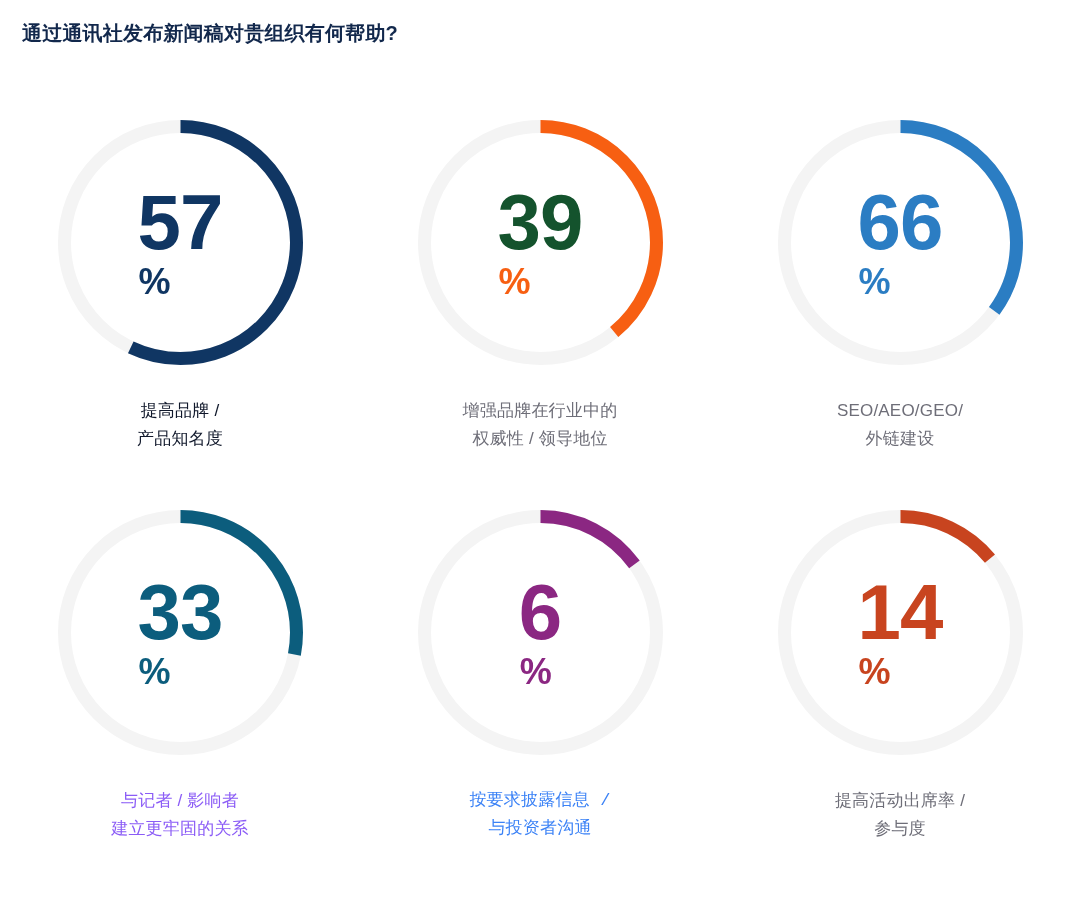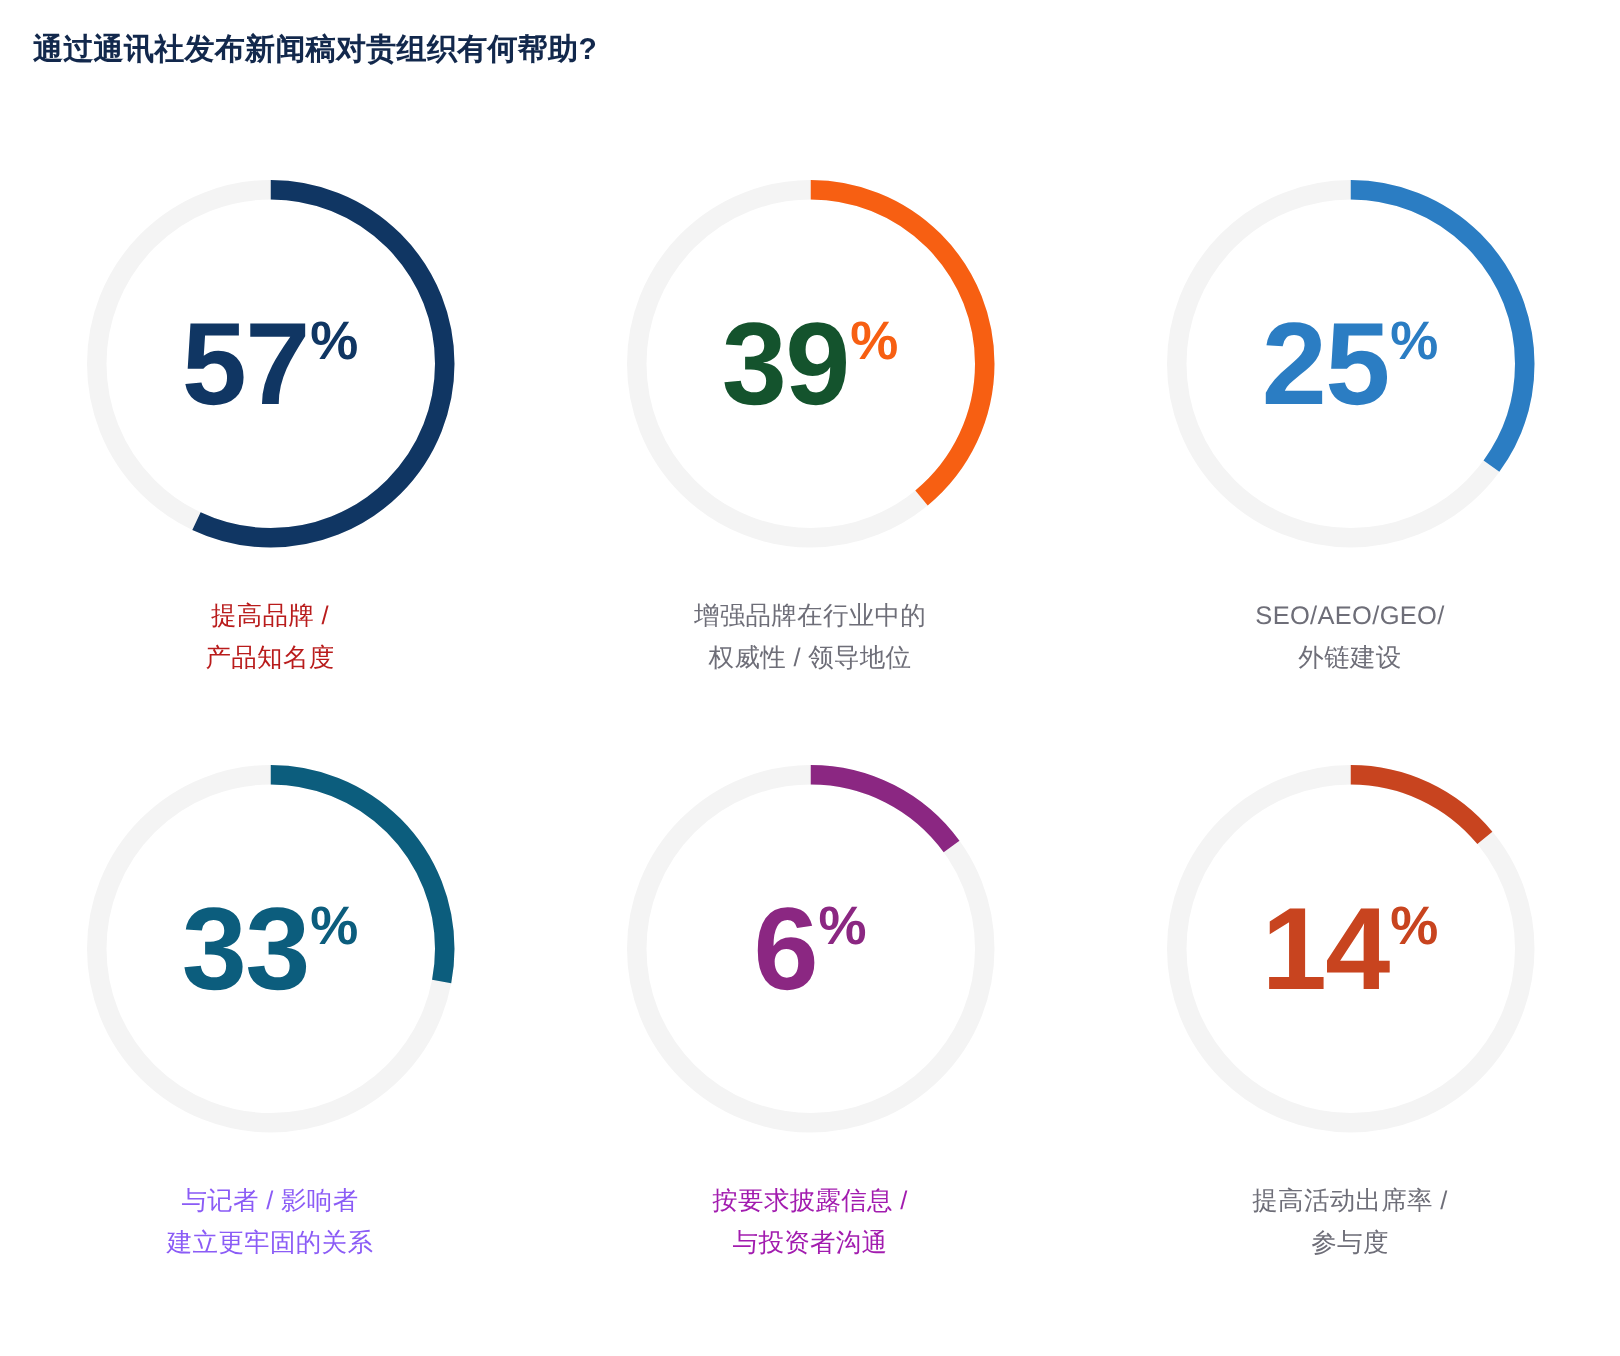--- a/index.html
+++ b/index.html
@@ -72,20 +72,21 @@
     display: flex;
     align-items: center;
     justify-content: center;
     pointer-events: none;
   }
 
   .value-inner {
     display: flex;
     align-items: flex-start;
     line-height: 1;
+    flex-direction: column;
   }
 
   .value-num {
     font-size: 78px;
     font-weight: bold;
     letter-spacing: -1px;
     line-height: 0.96;
   }
 
   .value-pct {
@@ -125,21 +126,21 @@
           <circle class="track" cx="132.5" cy="132.5" r="116" fill="none" stroke-width="13" stroke="#F4F4F4"></circle>
           <circle class="arc" cx="132.5" cy="132.5" r="116" fill="none" stroke-width="13" stroke-linecap="butt" transform="rotate(-90 132.5 132.5)" stroke="#103663" stroke-dasharray="415.44421251071424 313.4052831221178"></circle>
         </svg>
         <div class="donut-value">
           <div class="value-inner">
             <span class="value-num" style="color: rgb(16, 54, 99);">57</span>
             <span class="value-pct" style="color: rgb(16, 54, 99);">%</span>
           </div>
         </div>
       </div>
-      <div class="caption" style="color: #b91c1c;">
+      <div class="caption" style="color: #0f172a;">
         <span class="line">提高品牌 /</span>
         <span class="line">产品知名度</span>
       </div>
     </div>
 
     <div class="stat-cell">
       <div class="donut-wrap">
         <svg viewBox="0 0 265 265">
           <circle class="track" cx="132.5" cy="132.5" r="116" fill="none" stroke-width="13" stroke="#F4F4F4"></circle>
           <circle class="arc" cx="132.5" cy="132.5" r="116" fill="none" stroke-width="13" stroke-linecap="butt" transform="rotate(-90 132.5 132.5)" stroke="#F75F12" stroke-dasharray="284.2513032968045 444.5981923360275"></circle>
@@ -158,21 +159,21 @@
     </div>
 
     <div class="stat-cell">
       <div class="donut-wrap">
         <svg viewBox="0 0 265 265">
           <circle class="track" cx="132.5" cy="132.5" r="116" fill="none" stroke-width="13" stroke="#F4F4F4"></circle>
           <circle class="arc" cx="132.5" cy="132.5" r="116" fill="none" stroke-width="13" stroke-linecap="butt" transform="rotate(-90 132.5 132.5)" stroke="#2B7DC3" stroke-dasharray="255.0973234714912 473.7521721613408"></circle>
         </svg>
         <div class="donut-value">
           <div class="value-inner">
-            <span class="value-num" style="color: rgb(43, 125, 195);">25</span>
+            <span class="value-num" style="color: rgb(43, 125, 195);">66</span>
             <span class="value-pct" style="color: rgb(43, 125, 195);">%</span>
           </div>
         </div>
       </div>
       <div class="caption" style="color: rgb(110, 110, 120); text-align: center;">
         <span class="line">SEO/AEO/GEO/</span>
         <span class="line">外链建设</span>
       </div>
     </div>
 
@@ -201,21 +202,21 @@
           <circle class="track" cx="132.5" cy="132.5" r="116" fill="none" stroke-width="13" stroke="#F4F4F4"></circle>
           <circle class="arc" cx="132.5" cy="132.5" r="116" fill="none" stroke-width="13" stroke-linecap="butt" transform="rotate(-90 132.5 132.5)" stroke="#8B2782" stroke-dasharray="109.32742434492481 619.5220712879072"></circle>
         </svg>
         <div class="donut-value">
           <div class="value-inner">
             <span class="value-num" style="color: rgb(139, 39, 130);">6</span>
             <span class="value-pct" style="color: rgb(139, 39, 130);">%</span>
           </div>
         </div>
       </div>
-      <div class="caption" style="color: #a21caf;">
+      <div class="caption" style="color: #3b82f6; font-family: Liberation Mono, monospace;">
         <span class="line">按要求披露信息 /</span>
         <span class="line">与投资者沟通</span>
       </div>
     </div>
 
     <div class="stat-cell">
       <div class="donut-wrap">
         <svg viewBox="0 0 265 265">
           <circle class="track" cx="132.5" cy="132.5" r="116" fill="none" stroke-width="13" stroke="#F4F4F4"></circle>
           <circle class="arc" cx="132.5" cy="132.5" r="116" fill="none" stroke-width="13" stroke-linecap="butt" transform="rotate(-90 132.5 132.5)" stroke="#C8441F" stroke-dasharray="102.0389293885965 626.8105662442356"></circle>

